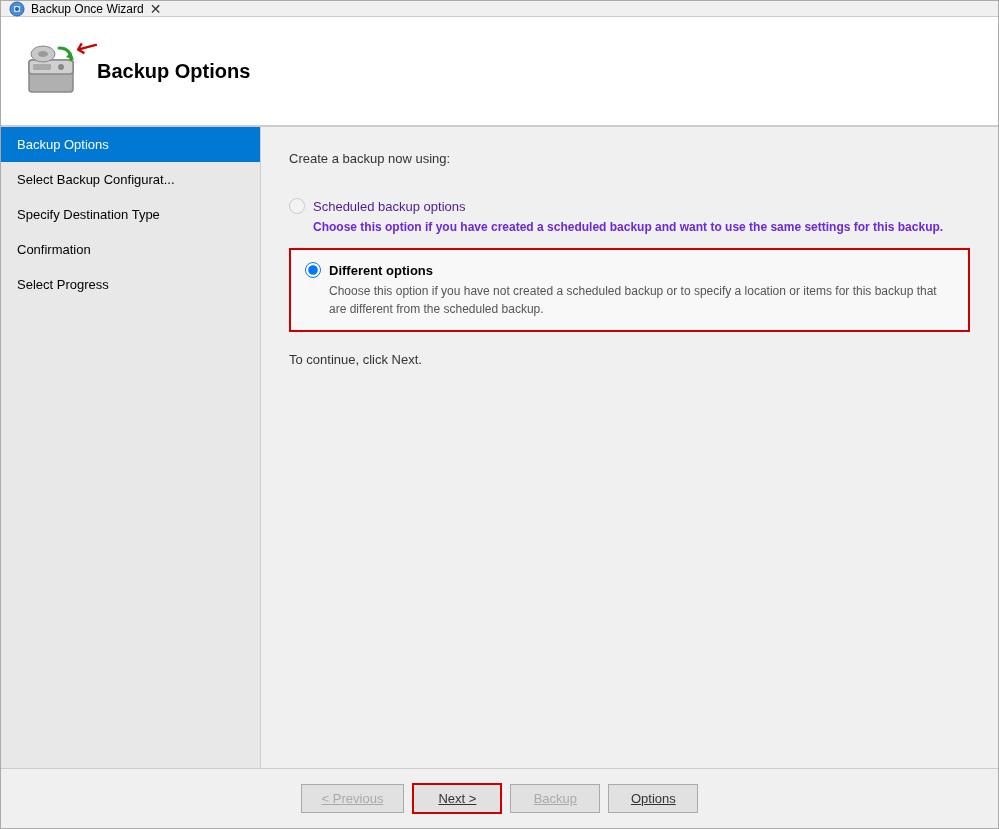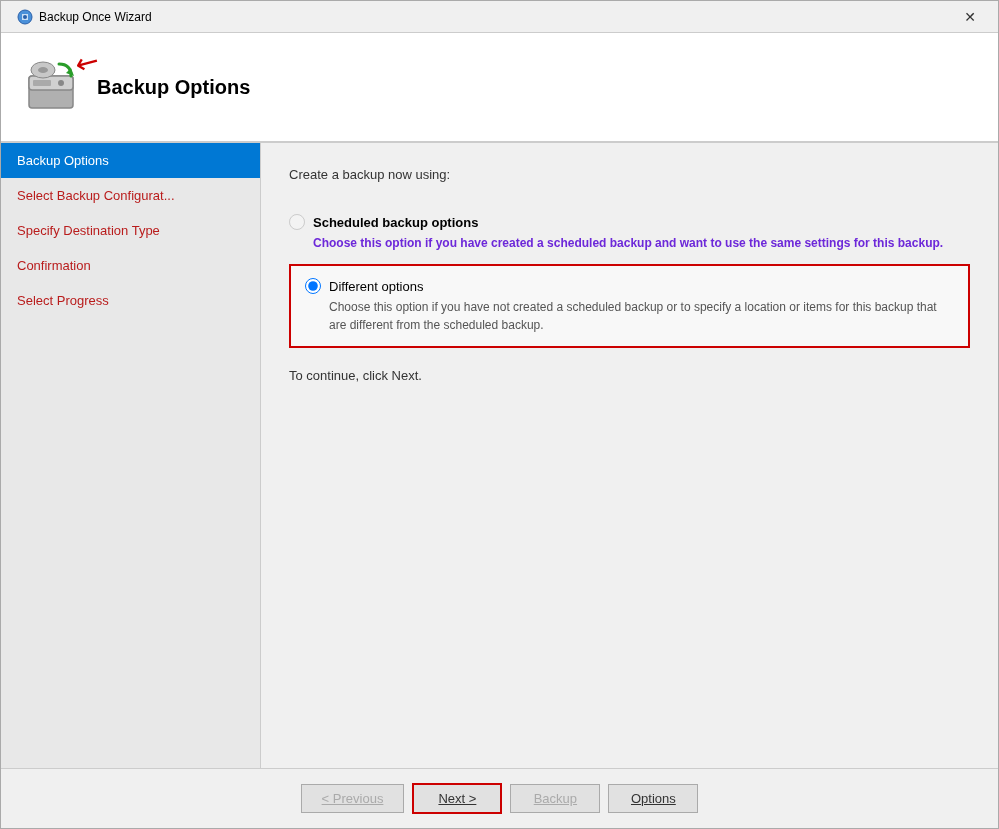--- a/index.html
+++ b/index.html
@@ -20,25 +20,24 @@
       height: 829px;
       background: #f0f0f0;
       border: 1px solid #aaa;
       display: flex;
       flex-direction: column;
       box-shadow: 2px 2px 8px rgba(0,0,0,0.3);
     }
 
     .title-bar {
       background: #f0f0f0;
-      height: 32px;
-      display: flex;
-      align-items: center;
-      justify-content: space-between;
-      padding: 0 16px;
+      height: 16px;
+      display: flex;
+      align-items: center;
+      padding: 0 8px;
       border-bottom: 1px solid #ccc;
       flex-shrink: 0;
     }
 
     .title-bar-left {
       display: flex;
       align-items: center;
       gap: 6px;
     }
 
@@ -102,21 +101,21 @@
       width: 260px;
       background: #e8e8e8;
       border-right: 1px solid #ccc;
       flex-shrink: 0;
       padding-top: 0;
     }
 
     .sidebar-item {
       padding: 10px 16px;
       cursor: pointer;
-      color: #b91c1c;
+      color: #000000;
       font-size: 13px;
       border-bottom: none;
     }
 
     .sidebar-item.active {
       background: #0078d4;
       color: white;
     }
 
     
@@ -145,27 +144,26 @@
     }
 
     .option-row input[type="radio"] {
       width: 16px;
       height: 16px;
       cursor: pointer;
     }
 
     .option-label {
       font-size: 13px;
-      color: #000000;
-      font-weight: bold;
+      color: #4c1d95;
     }
 
     .option-label.enabled {
       color: #000;
-      font-weight: normal;
+      font-weight: bold;
     }
 
     .option-description {
       margin-left: 24px;
       font-size: 12px;
       color: #555;
       line-height: 1.5;
     }
 
     .option-description.disabled {

